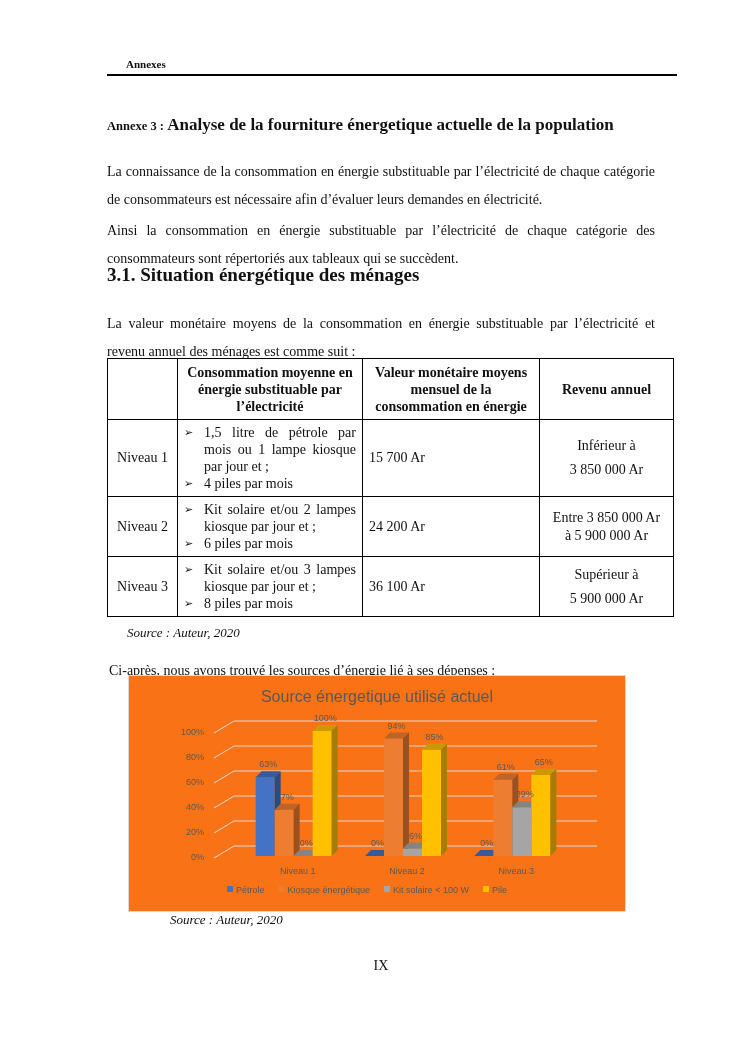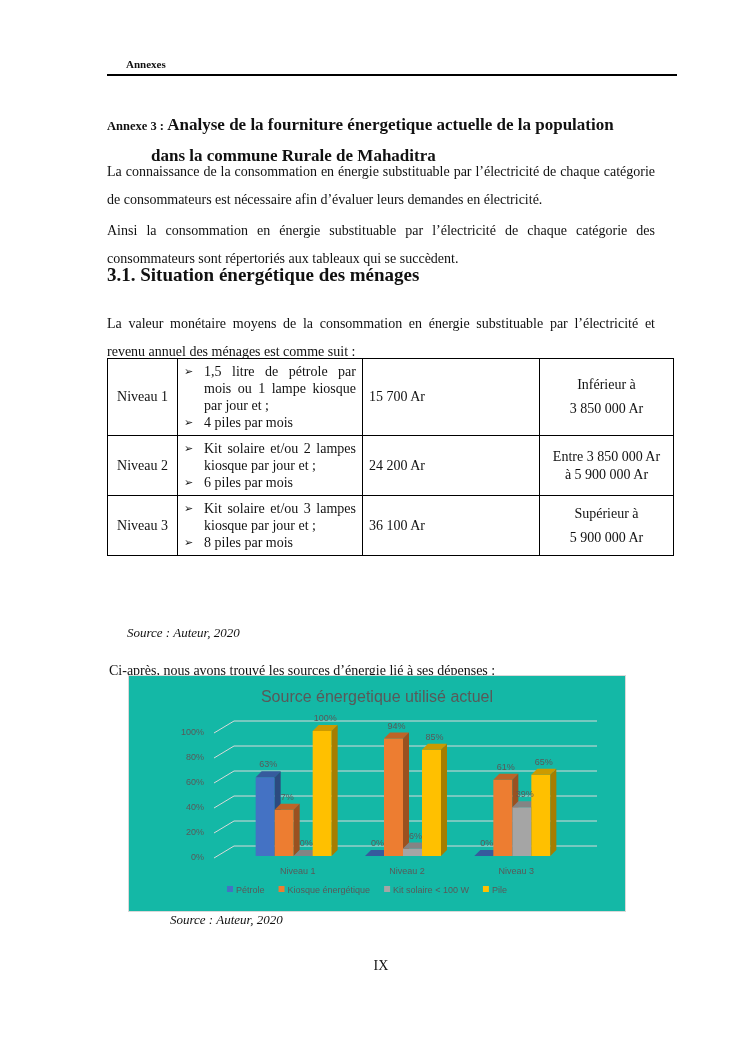--- a/index.html
+++ b/index.html
@@ -16,46 +16,51 @@
   table.data td, table.data th { border: 1px solid #000; padding: 2px 6px; vertical-align: middle; }
   table.data th { font-weight: bold; text-align: center; line-height: 17px; height: 56px; }
   table.data td.lvl { text-align: center; width: 57px; }
   table.data td.cons { width: 172px; padding-left: 6px; line-height: 17px; }
   table.data td.val { text-align: left; width: 164px; }
   table.data td.rev { text-align: center; }
   .bullet { display: flex; text-align: justify; }
   .bullet .arrow { width: 20px; flex: none; font-family: "DejaVu Sans", sans-serif; font-size: 11px; }
   .rev2 { line-height: 24px; }
   .source { position: absolute; left: 0; font-style: italic; font-size: 13px; margin-left: 20px; }
-  .chart-frame { position: absolute; left: 21px; top: 675px; width: 496px; height: 235px; border: 1px solid #d9d9d9; background: #14b8a6; }
+  .chart-frame { position: absolute; left: 21px; top: 675px; width: 496px; height: 235px; border: 1px solid #d9d9d9; background: #f97316; }
   .chart-frame svg { position: absolute; left: 0; top: 0; }
   .chart-text { font-family: "Liberation Sans", sans-serif; }
   .pageno { position: absolute; top: 958px; left: 0; width: 548px; text-align: center; font-size: 14px; }
 </style>
 </head>
 <body>
 
 <div class="page">
   <div class="running-head">Annexes</div>
   <div class="rule"></div>
 
   <div class="annex-title">
     <span class="small">Annexe 3 :</span>
     <span>Analyse de la fourniture énergetique actuelle de la population</span>
-    <span class="line2">dans la commune Rurale de Mahaditra</span>
   </div>
 
   <div class="para" style="top:142px">La connaissance de la consommation en énergie substituable par l’électricité de chaque catégorie de consommateurs est nécessaire afin d’évaluer leurs demandes en électricité.</div>
   <div class="para" style="top:201px">Ainsi la consommation en énergie substituable par l’électricité de chaque catégorie des consommateurs sont répertoriés aux tableaux qui se succèdent.</div>
 
   <div class="section-head">3.1. Situation énergétique des ménages</div>
   <div class="para" style="top:294px">La valeur monétaire moyens de la consommation en énergie substituable par l’électricité et revenu annuel des ménages est comme suit :</div>
 
   <table class="data">
     <tbody>
+        <tr>
+      <th style="width:57px"></th>
+      <th>Consommation moyenne en énergie substituable par l’électricité</th>
+      <th>Valeur monétaire moyens mensuel de la consommation en énergie</th>
+      <th>Revenu annuel</th>
+    </tr>
     <tr style="height:77px">
       <td class="lvl">Niveau 1</td>
       <td class="cons">
         <div class="bullet">
               <span class="arrow">➢</span>
               <span>1,5 litre de pétrole par mois ou 1 lampe kiosque par jour et ;</span>
             </div>
         <div class="bullet">
               <span class="arrow">➢</span>
               <span>4 piles par mois</span>

